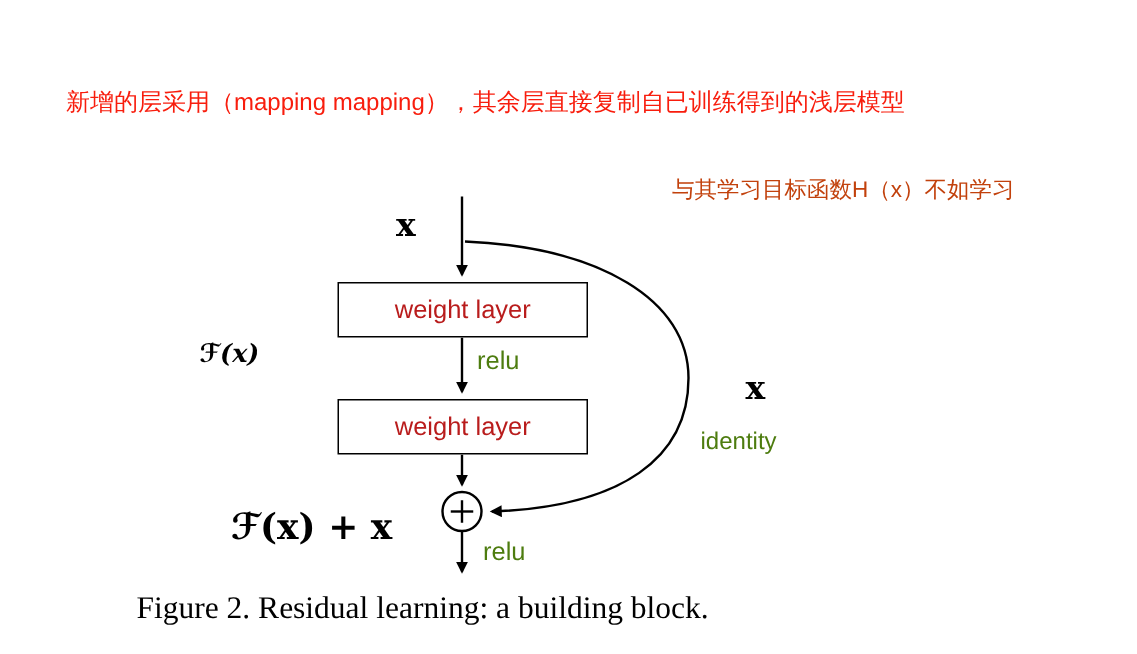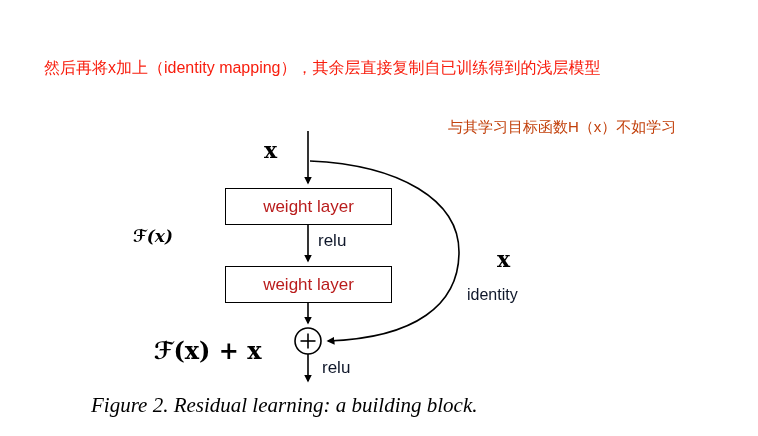--- a/index.html
+++ b/index.html
@@ -35,21 +35,21 @@
     font-family: "DejaVu Serif", "DejaVu Sans", serif;
     font-weight: bold;
     font-size: 22px;
     color: #000;
     white-space: nowrap;
   }
 
   .sans-label {
     font-family: "Liberation Sans", sans-serif;
     font-size: 17px;
-    color: #0f172a;
+    color: #4d7c0f;
     white-space: nowrap;
   }
 
   .weight-box {
     width: 167px;
     height: 37px;
     border: 1.6px solid #000;
     background: #fff;
     display: flex;
     align-items: center;
@@ -58,21 +58,20 @@
     font-family: "Liberation Sans", sans-serif;
     font-size: 17px;
     color: #b91c1c;
   }
 
   .caption {
     font-family: "Liberation Serif", serif;
     font-size: 21px;
     color: #000;
     white-space: nowrap;
-    font-style: italic;
   }
 
   svg.diagram-lines {
     position: absolute;
     left: 0; top: 0;
     width: 758px;
     height: 436px;
     pointer-events: none;
   }
 </style>
@@ -98,21 +97,21 @@
 
     <line x1="308" y1="354" x2="308" y2="381" stroke="#000" stroke-width="1.6" marker-end="url(#arrow)"></line>
 
     <g>
       <circle cx="308" cy="341" r="13" fill="#fff" stroke="#000" stroke-width="1.6"></circle>
       <line x1="300.5" y1="341" x2="315.5" y2="341" stroke="#000" stroke-width="1.6"></line>
       <line x1="308" y1="333.5" x2="308" y2="348.5" stroke="#000" stroke-width="1.6"></line>
     </g>
   </svg>
 
-  <div class="abs red-note" style="left:44px; top:58px;">然后再将x加上（identity mapping），其余层直接复制自已训练得到的浅层模型</div>
+  <div class="abs red-note" style="left:44px; top:58px;">新增的层采用（mapping mapping），其余层直接复制自已训练得到的浅层模型</div>
 
   <div class="abs" style="left:448px; top:116px;">
     <div class="side-note">与其学习目标函数H（x）不如学习</div>
   </div>
 
   <div class="abs math-label" style="left:264px; top:137px;">x</div>
 
   <div class="abs weight-box" style="left:225px; top:188px;">weight layer</div>
 
   <div class="abs sans-label" style="left:318px; top:231px;">relu</div>

